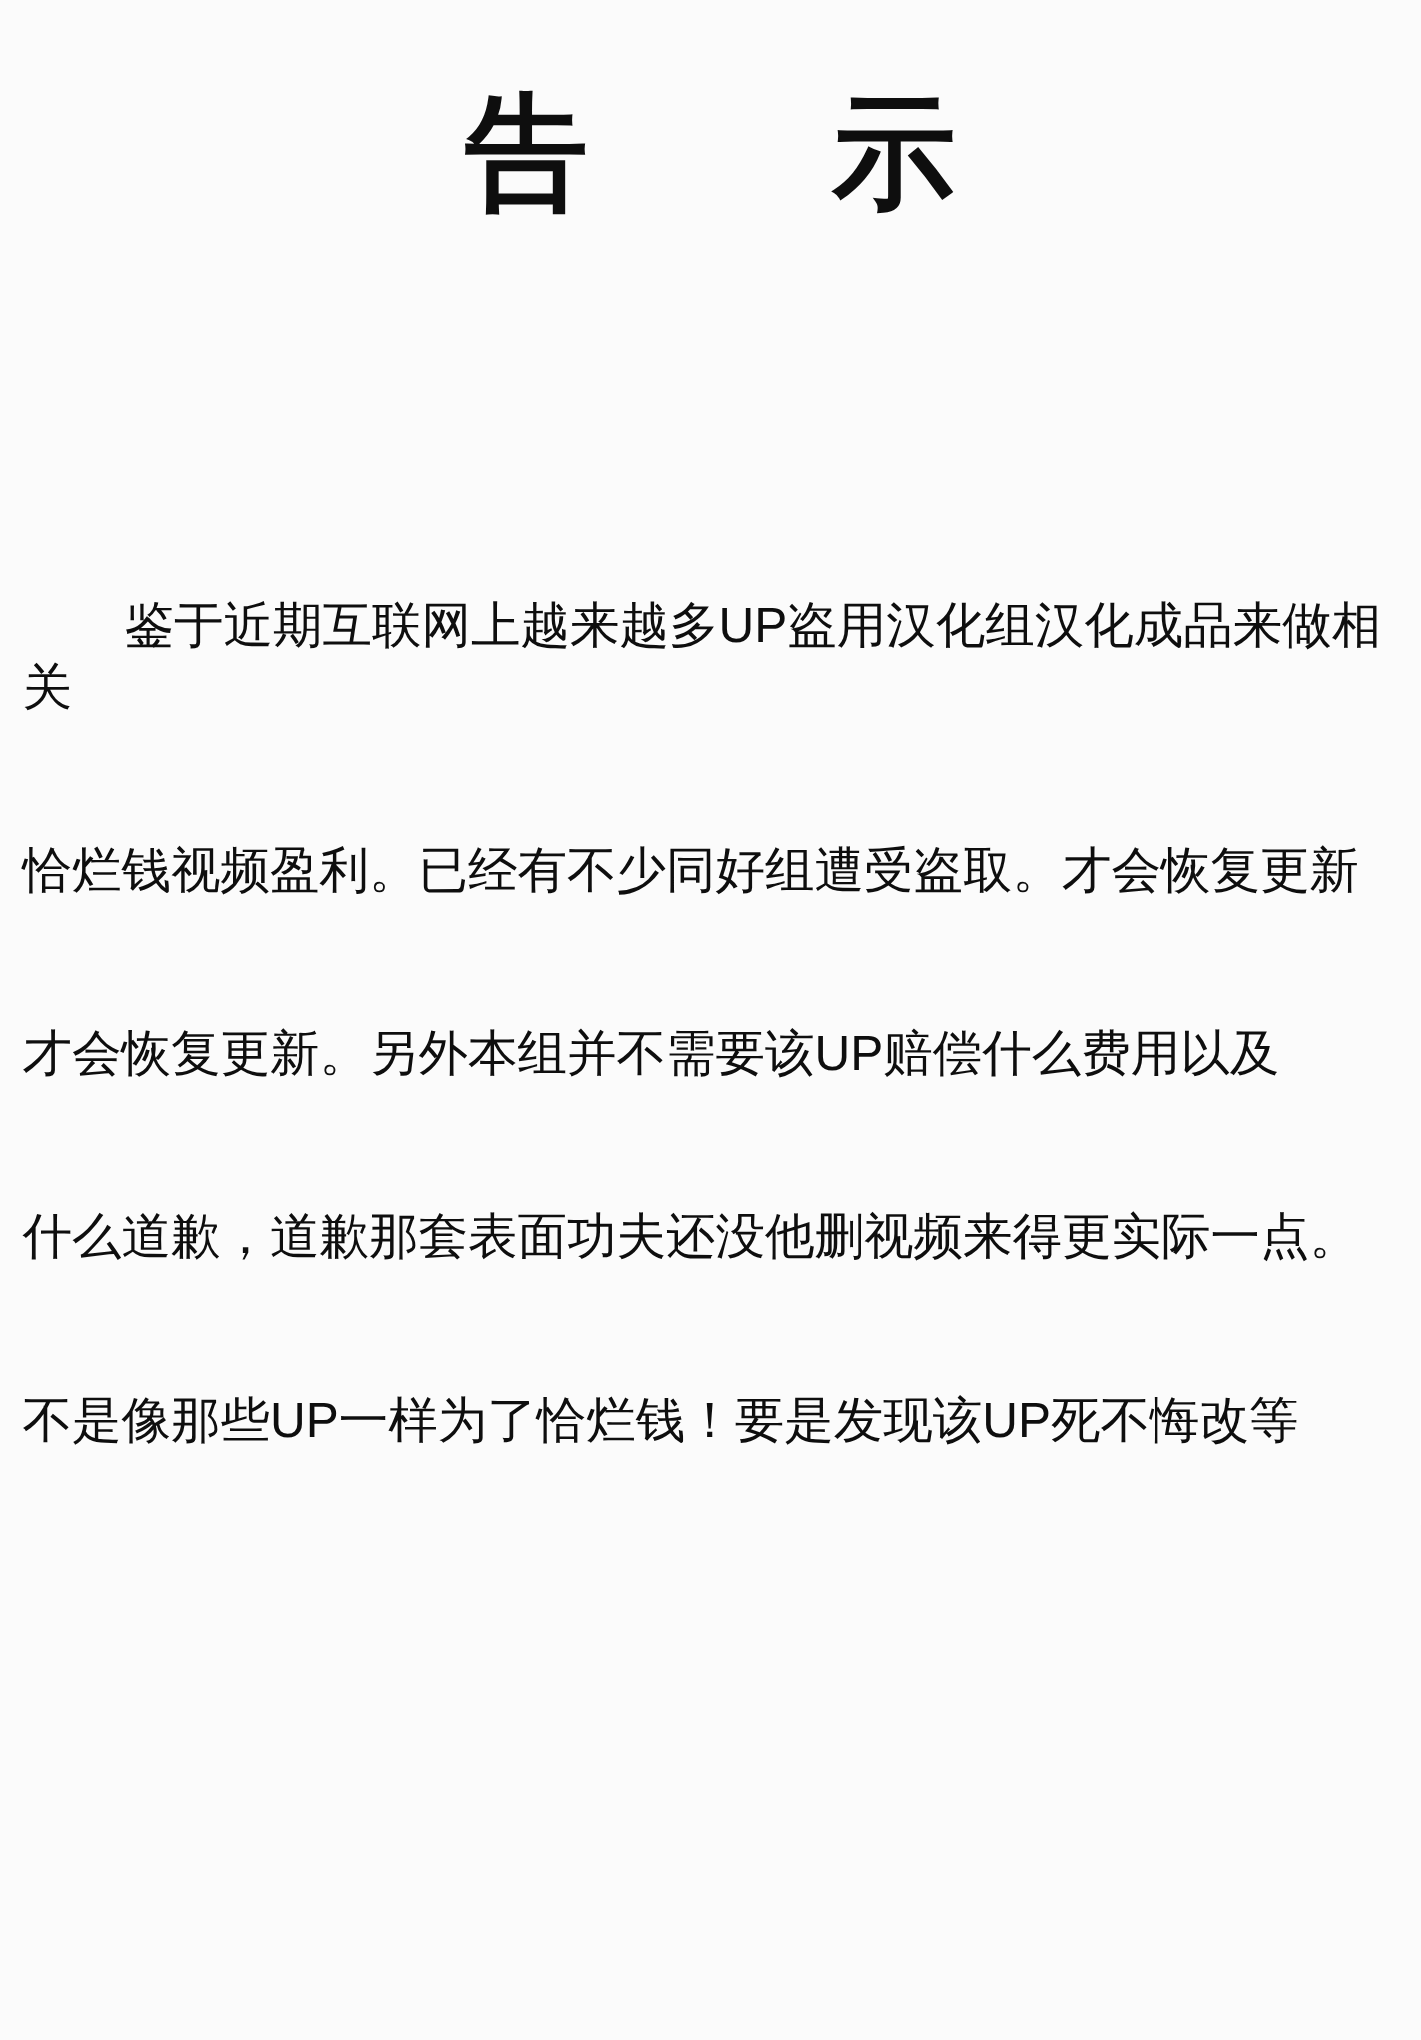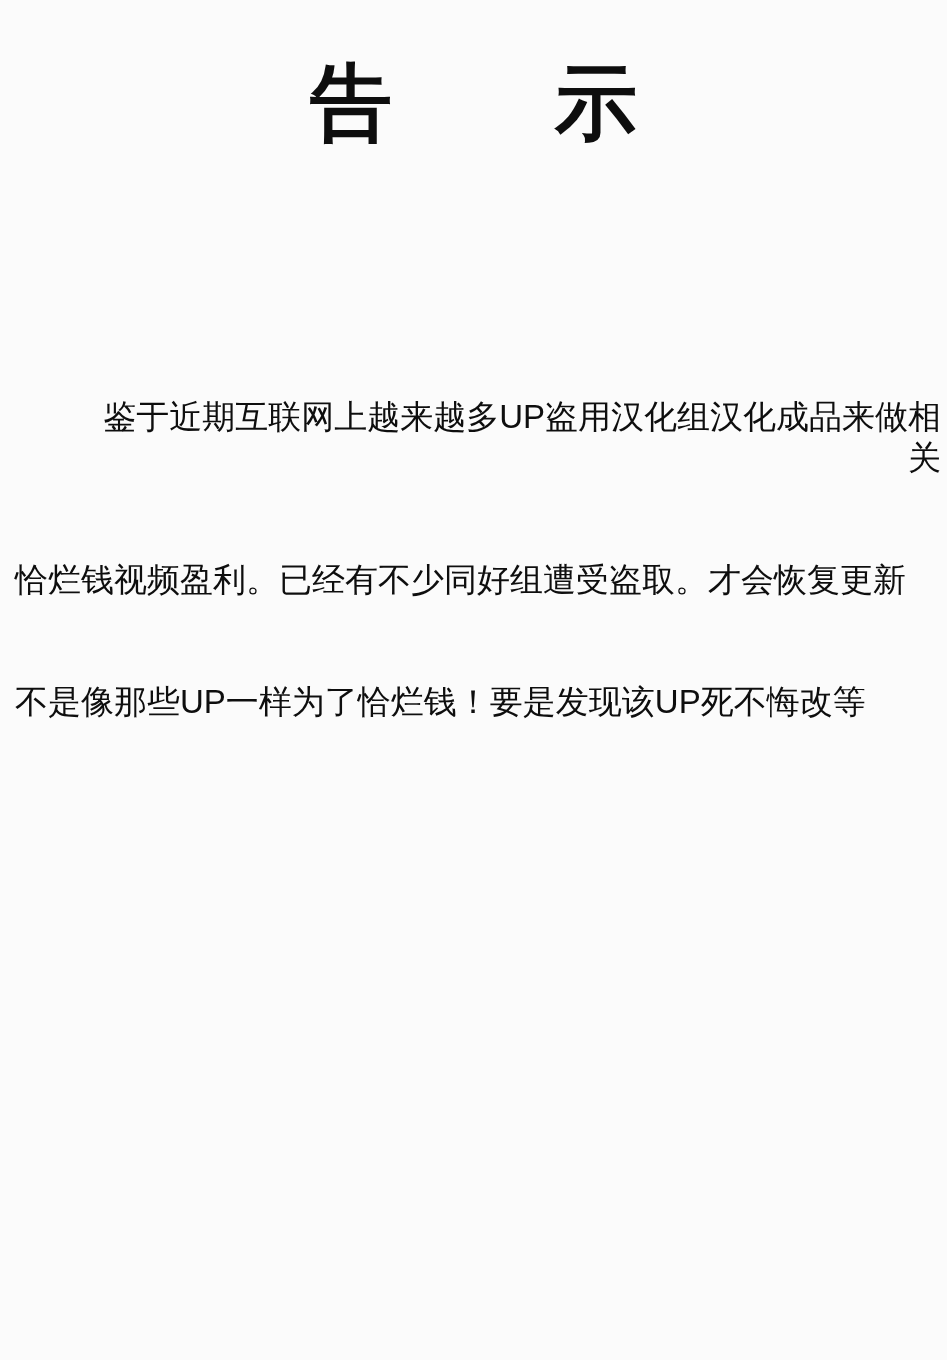--- a/index.html
+++ b/index.html
@@ -38,36 +38,37 @@
     font-size: 33px;
     line-height: 40.7px;
     font-weight: normal;
     white-space: pre-wrap;
   }
   .notice-line {
     min-height: 40.7px;
   }
   .notice-line.first-line {
     text-indent: 68px;
-    text-align: right;
   }
 </style>
 </head>
 <body>
 
 <div class="page">
 
   <div class="notice-title">
     <span>告</span>
     <span>示</span>
   </div>
 
   <div class="notice-body">
     <div class="notice-line first-line">鉴于近期互联网上越来越多UP盗用汉化组汉化成品来做相关</div>
     <div class="notice-line">恰烂钱视频盈利。已经有不少同好组遭受盗取。才会恢复更新</div>
+    <div class="notice-line">才会恢复更新。另外本组并不需要该UP赔偿什么费用以及</div>
+    <div class="notice-line">什么道歉，道歉那套表面功夫还没他删视频来得更实际一点。</div>
     <div class="notice-line">不是像那些UP一样为了恰烂钱！要是发现该UP死不悔改等</div>
     
     
     
     
     
     
     
     
     

